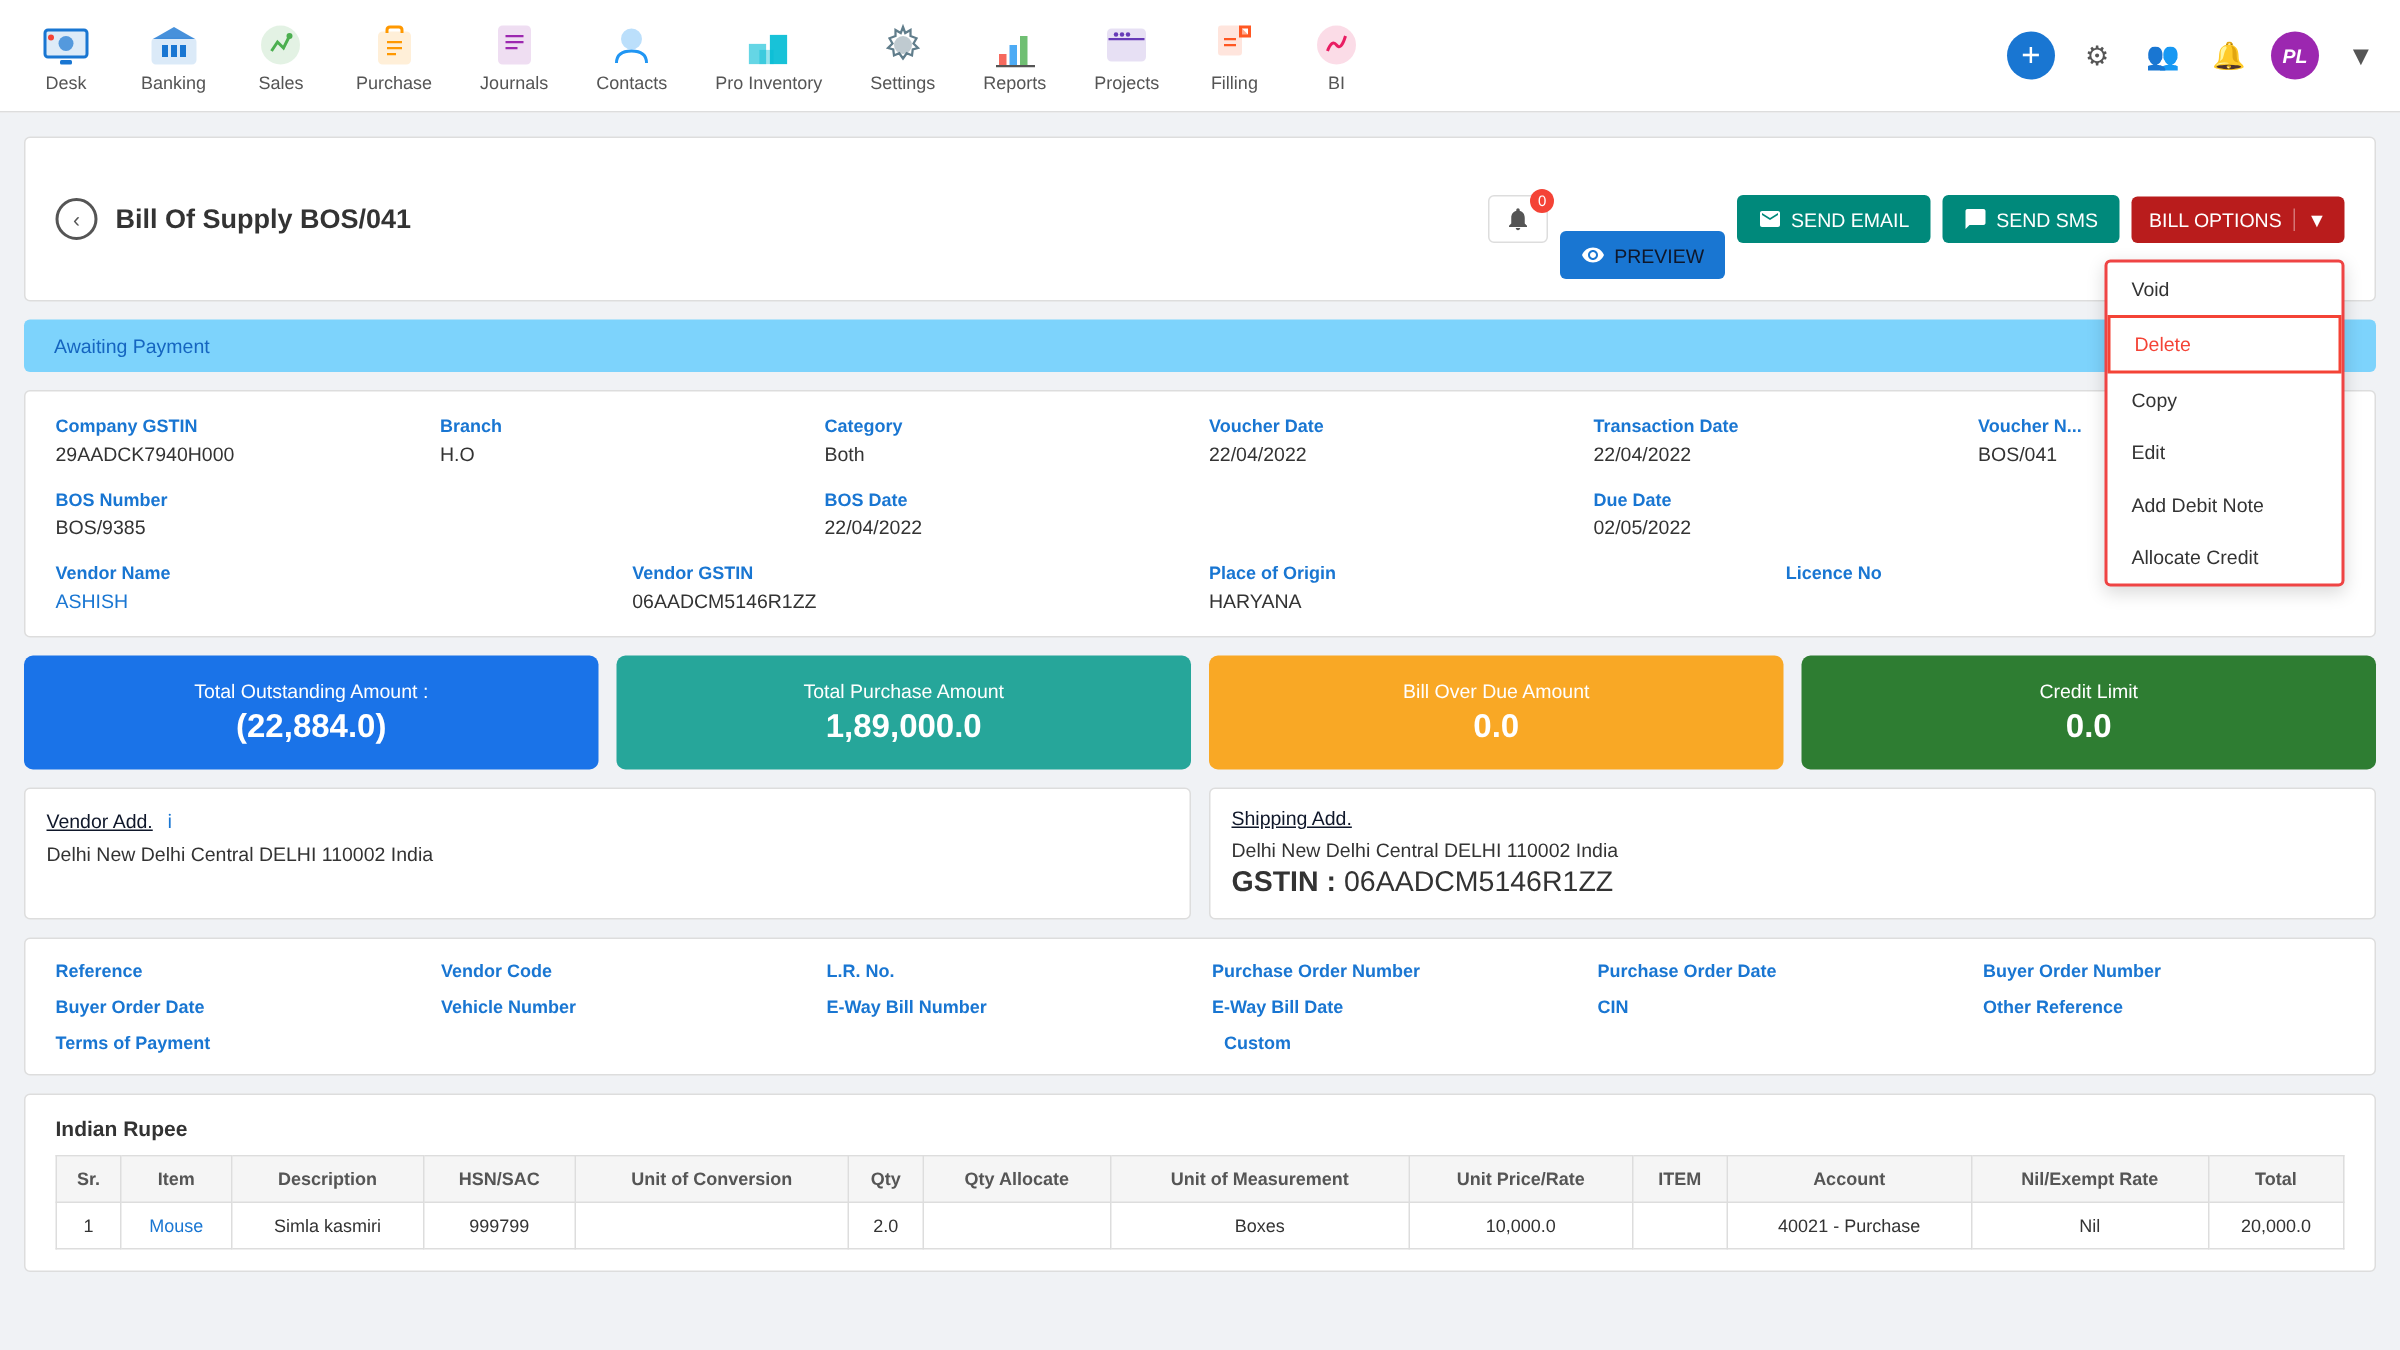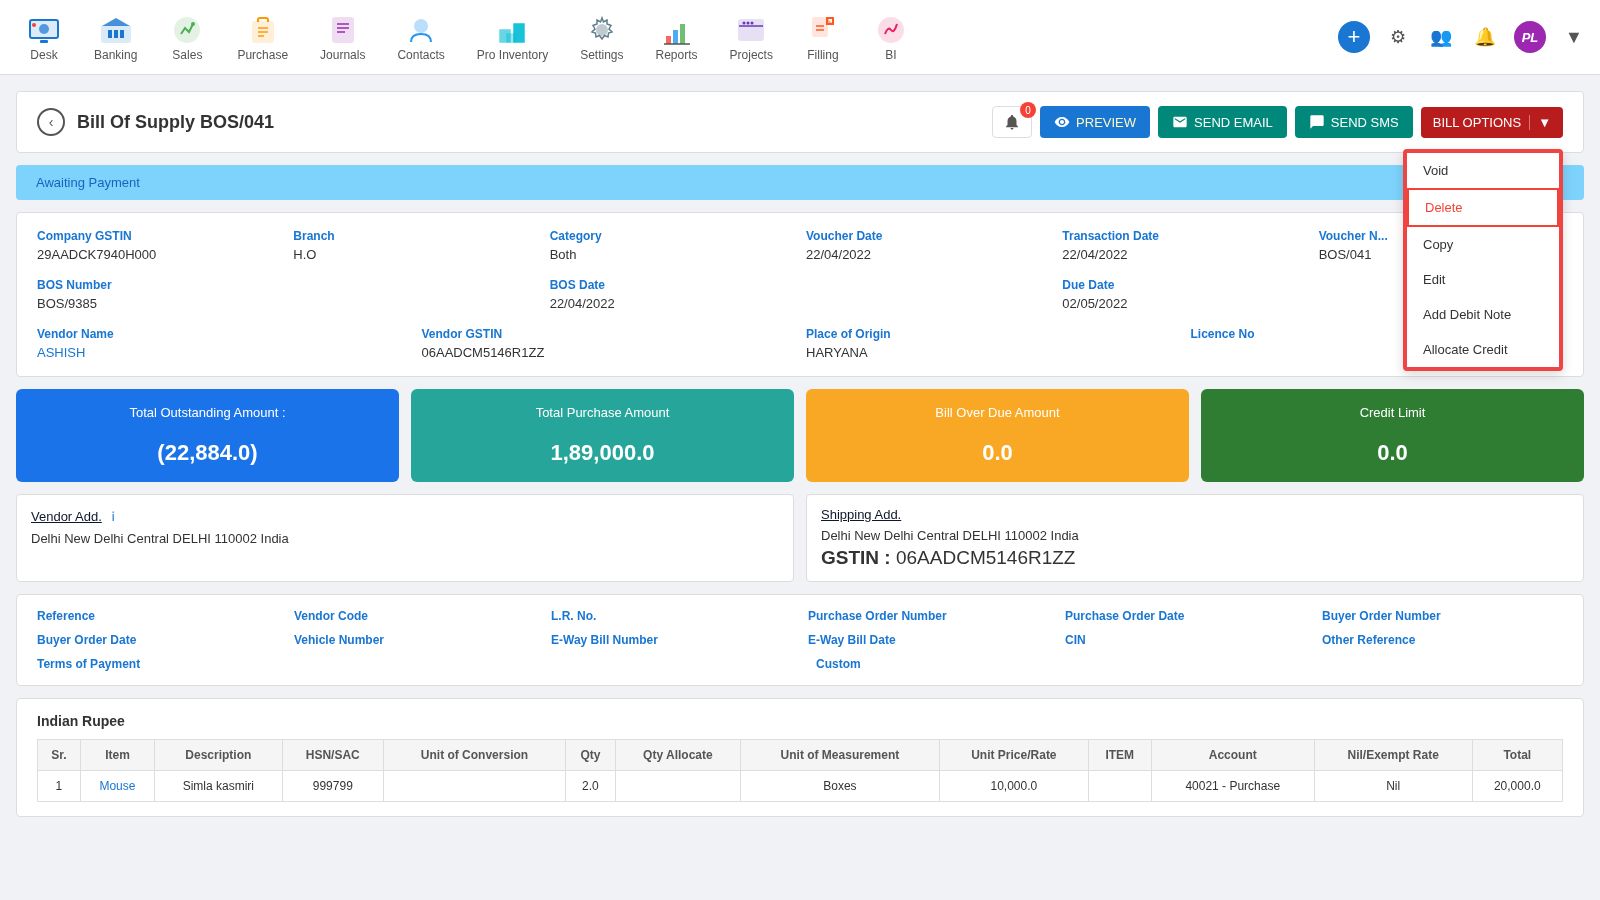--- a/index.html
+++ b/index.html
@@ -66,21 +66,21 @@
     }
     .btn {
       display: flex; align-items: center; gap: 6px;
       padding: 8px 14px; border-radius: 4px; cursor: pointer;
       font-size: 13px; font-weight: 500; border: none;
     }
     .btn-outline {
       background: #fff; border: 1px solid #ddd; color: #333;
     }
     .btn-blue {
-      background: #1976d2; color: #fef9c3;
+      background: #1976d2; color: #0f172a; margin-top: 48px;
     }
     .btn-teal {
       background: #00897b; color: #fff;
     }
     .btn-options {
       background: #b91c1c; color: #fff; border-radius: 4px;
       display: flex; align-items: flex-start;
     }
     .btn-options .chevron { border-left: 1px solid rgba(255,255,255,0.4); padding-left: 8px; }
 
@@ -115,21 +115,21 @@
       display: grid; grid-template-columns: repeat(4, 1fr);
       gap: 12px; margin-bottom: 12px;
     }
     .summary-card {
       border-radius: 6px; padding: 16px; text-align: center; color: #fff;
     }
     .card-blue { background: #1a73e8; }
     .card-teal { background: #26a69a; }
     .card-yellow { background: #f9a825; }
     .card-green { background: #2e7d32; }
-    .card-title { font-size: 13px; margin-bottom: 20px; font-weight: 500; }
+    .card-title { font-size: 13px; margin-bottom: 3px; font-weight: 500; }
     .card-value { font-size: 22px; font-weight: bold; }
 
     
     .address-row {
       display: grid; grid-template-columns: 1fr 1fr;
       gap: 12px; margin-bottom: 12px;
     }
     .address-box {
       border: 1px solid #ddd; border-radius: 4px; padding: 12px 14px;
       background: #fff;
@@ -163,21 +163,21 @@
       text-align: center; border: 1px solid #ddd;
       font-weight: 600; color: #555;
     }
     td {
       padding: 8px 6px; border: 1px solid #ddd;
       text-align: center; color: #333;
     }
     td.link-cell { color: #1976d2; cursor: pointer; }
     .dropdown-menu {
       position: absolute; top: 155px; right: 16px;
-      background: #fff; border: 4px solid #ef4444; border-radius: 4px;
+      background: #fff; border: 2px solid #ef4444; border-radius: 4px;
       box-shadow: 0 4px 12px rgba(0,0,0,0.15);
       z-index: 101; min-width: 160px;
     }
     .dropdown-item {
       padding: 10px 16px; cursor: pointer; font-size: 13px; color: #333;
     }
     .dropdown-item.highlighted {
       border: 2px solid #f44336;
       color: #f44336;
     }

